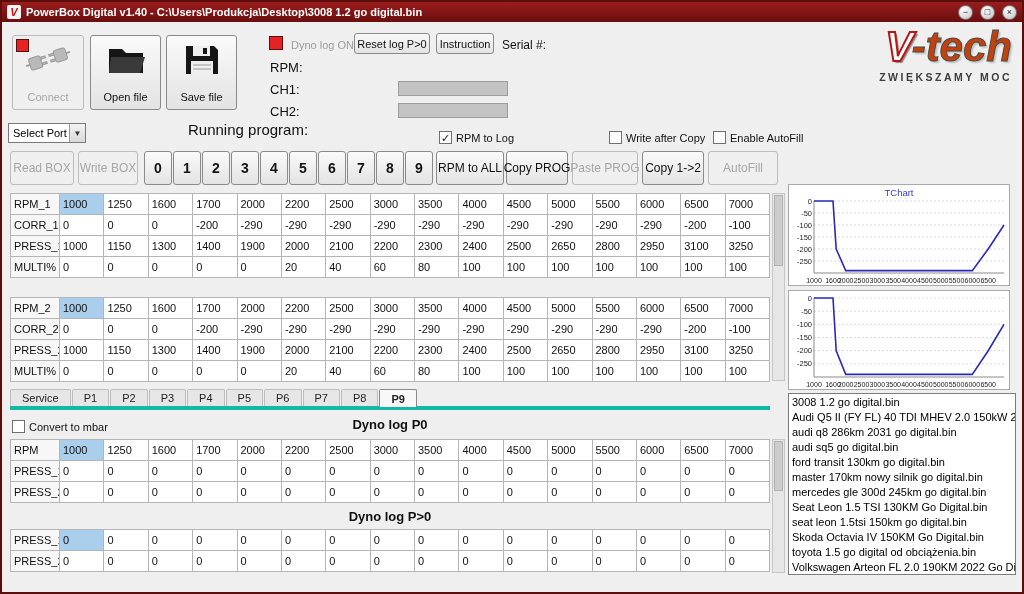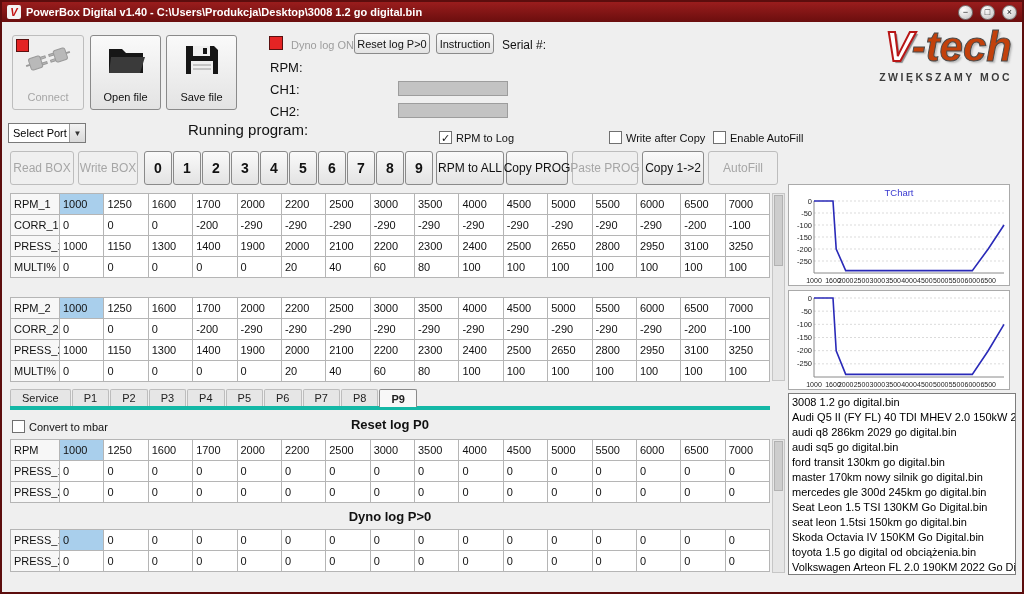--- a/index.html
+++ b/index.html
@@ -376,21 +376,21 @@
       <div class="tab">P6</div>
       <div class="tab">P7</div>
       <div class="tab">P8</div>
       <div class="tab active">P9</div>
     </div>
 
   <label class="check" style="left:10px;top:418px">
     <span class="box"></span>
     <span>Convert to mbar</span>
   </label>
-  <div class="section-title" style="top:415px">Reset log  P0</div>
+  <div class="section-title" style="top:415px">Dyno log  P0</div>
   <table class="grid" style="left:8px;top:437px">
     <colgroup>
         <col style="width:49px">
       </colgroup>
     <tbody>
         <tr>
           <td class="rowhdr">RPM</td>
           <td class="cell sel">1000</td>
           <td class="cell">1250</td>
           <td class="cell">1600</td>
@@ -555,21 +555,21 @@
         <text x="167.5" y="96" text-anchor="middle" font-size="7" fill="#222" font-family="Liberation Sans,sans-serif">5500</text>
         <text x="183.3" y="96" text-anchor="middle" font-size="7" fill="#222" font-family="Liberation Sans,sans-serif">6000</text>
         <text x="199.2" y="96" text-anchor="middle" font-size="7" fill="#222" font-family="Liberation Sans,sans-serif">6500</text>
         <line x1="25" y1="7" x2="25" y2="86" stroke="#8a8a8a"></line>
         <line x1="25" y1="86" x2="215" y2="86" stroke="#8a8a8a"></line>
         <polyline points="25.0,7.0 32.9,7.0 44.0,7.0 47.2,59.7 56.7,83.4 63.0,83.4 72.5,83.4 88.3,83.4 104.2,83.4 120.0,83.4 135.8,83.4 151.7,83.4 167.5,83.4 183.3,83.4 199.2,59.7 215.0,33.3" fill="none" stroke="#2a2ab8" stroke-width="1.6"></polyline>
       </svg></div>
   <div class="filelist" style="left:786px;top:391px;width:228px;height:182px">
       <div class="file-item">3008 1.2 go digital.bin</div>
       <div class="file-item">Audi Q5 II (FY FL) 40 TDI MHEV 2.0 150kW 204KM (</div>
-      <div class="file-item">audi q8 286km 2029 go digital.bin</div>
+      <div class="file-item">audi q8 286km 2031 go digital.bin</div>
       <div class="file-item">audi sq5 go digital.bin</div>
       <div class="file-item">ford transit 130km go digital.bin</div>
       <div class="file-item">master 170km nowy silnik go digital.bin</div>
       <div class="file-item">mercedes gle 300d 245km go digital.bin</div>
       <div class="file-item">Seat Leon 1.5 TSI 130KM Go Digital.bin</div>
       <div class="file-item">seat leon 1.5tsi 150km go digital.bin</div>
       <div class="file-item">Skoda Octavia IV 150KM Go Digital.bin</div>
       <div class="file-item">toyota 1.5 go digital od obciążenia.bin</div>
       <div class="file-item">Volkswagen Arteon FL 2.0 190KM 2022 Go Digital Au</div>
     </div>

